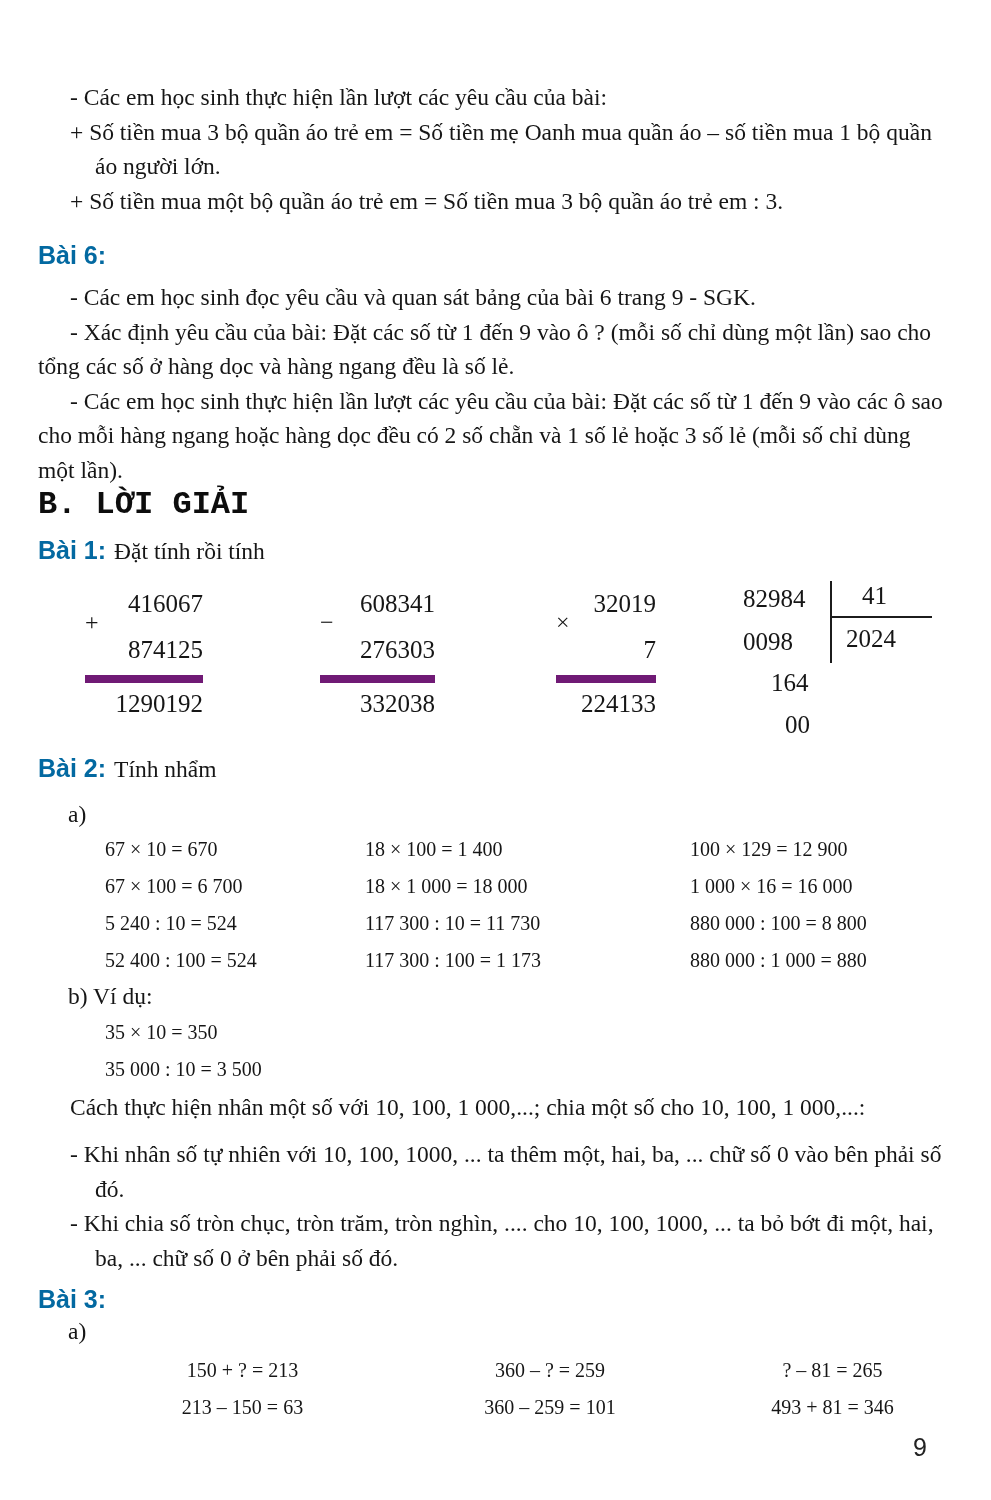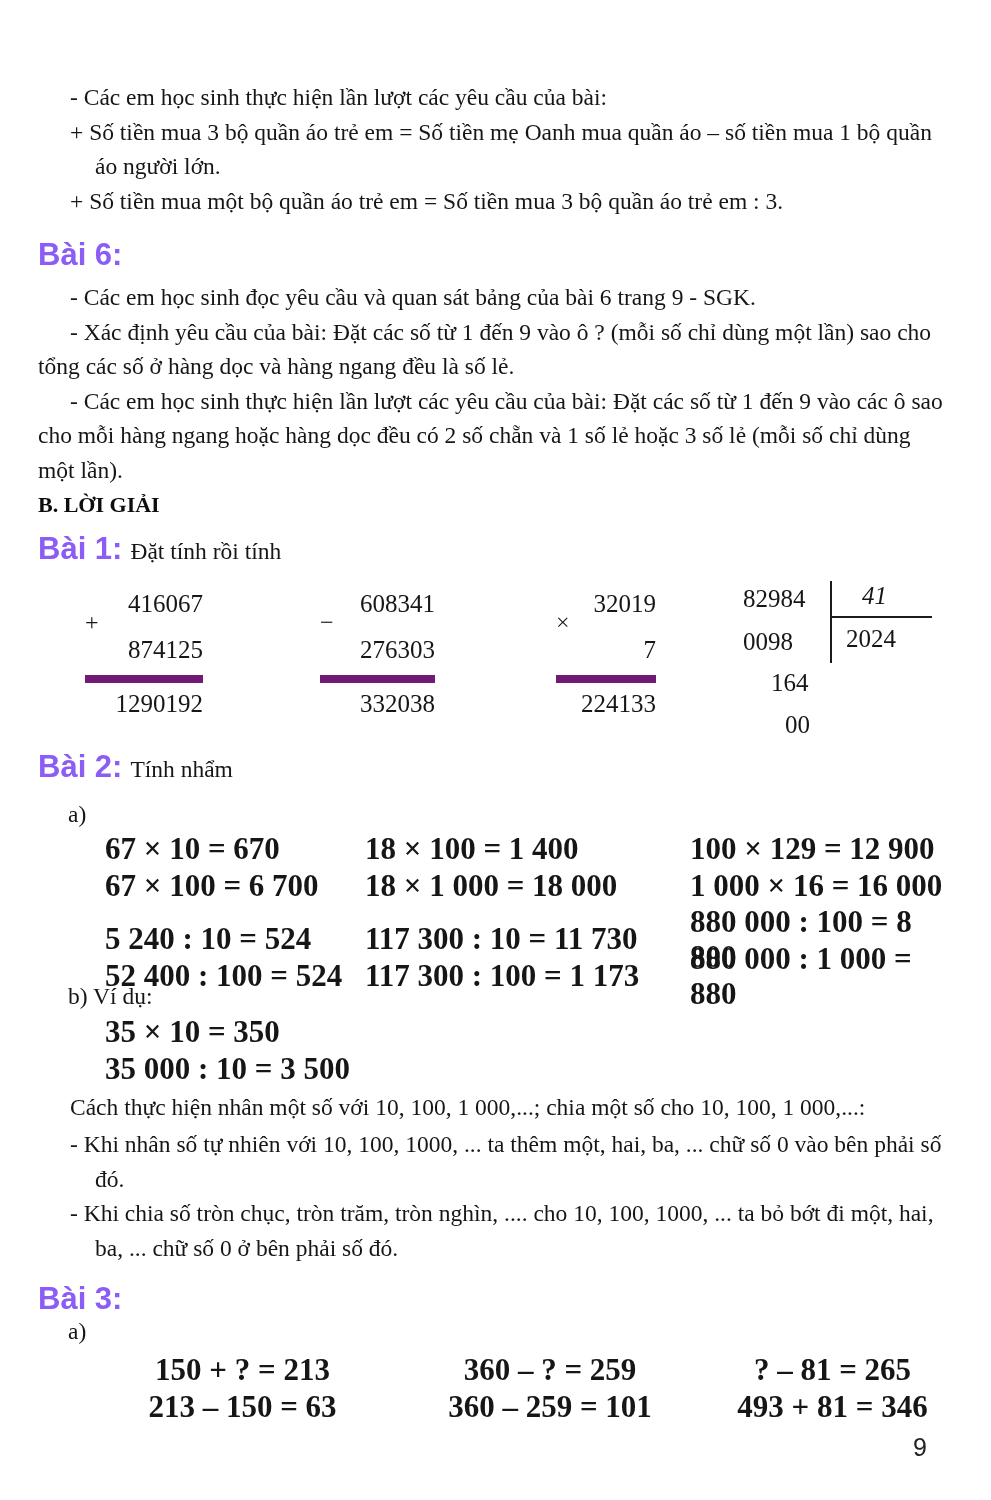--- a/index.html
+++ b/index.html
@@ -7,48 +7,48 @@
   .page {
     position:relative; width:991px; height:1500px; margin:0 auto;
     background:#ffffff; color:#161616; overflow:hidden;
     font-family:"Liberation Serif", serif; font-size:23.5px; line-height:34.5px;
   }
   .sec { position:absolute; left:38px; width:907px; }
   .indent { text-indent:32px; }
   .hang { padding-left:57px; text-indent:-25px; }
   .bai-heading {
     font-family:"Liberation Sans", sans-serif; font-weight:700;
-    font-size:31px; line-height:30px; color:#8b5cf6;
+    font-size:25px; line-height:30px; color:#0369a1;
   }
   .big-heading {
-    font-family:Liberation Serif, serif; font-weight:700;
-    font-size:22px; line-height:30px; color:#0d0d0d;
+    font-family:Liberation Mono, monospace; font-weight:700;
+    font-size:32px; line-height:30px; color:#0d0d0d;
   }
   .mixed-line .bai-heading { display:inline; margin-right:8px; }
   .sub-label { padding-left:30px; }
-  .eq { font-size:31px;font-weight:bold; }
+  .eq { font-size:20px; }
   .eq-grid { display:grid; padding-left:67px; height:37px; align-items:center; }
   .g3a { grid-template-columns:260px 325px 1fr; }
   .g3b { grid-template-columns:275px 340px 1fr;text-align:center; }
   .eq-line { padding-left:67px; height:37px; display:flex; align-items:center; }
 
   
   .arith { position:relative; height:205px; margin-top:12px; font-size:25px; }
   .vop { position:absolute; top:0; }
   .vop .sign { position:absolute; left:0; top:24px; font-size:24px; }
   .vop .nums { text-align:right; }
   .vop .nums div { line-height:46px; height:46px; }
   .vop .result { border-top:8px solid #701a75; margin-top:2px; padding-top:5px; text-align:right; line-height:32px; }
   .vop-add { left:47px;  width:118px; }
   .vop-sub { left:282px; width:115px; }
   .vop-mul { left:518px; width:100px; }
   .division { position:absolute; left:700px; top:0; width:210px; height:170px; }
   .division span { position:absolute; line-height:28px; }
   .div-dividend { left:5px;  top:4px; }
-  .div-divisor  { left:124px; top:1px;font-style:italic; }
+  .div-divisor  { left:124px; top:1px; }
   .div-quotient { left:108px; top:44px; }
   .div-step1    { left:5px;  top:47px; }
   .div-step2    { left:33px; top:88px; }
   .div-step3    { left:47px; top:130px; }
   .div-vline { position:absolute; left:92px; top:0; width:2px; height:82px; background:#1c1c1c; }
   .div-hline { position:absolute; left:92px; top:35px; width:102px; height:2px; background:#1c1c1c; }
 
   .page-number {
     position:absolute; left:913px; top:1430px;
     font-family:"Liberation Sans", sans-serif; font-size:25px; color:#222;
@@ -153,21 +153,21 @@
 
     <p class="sub-label">b) Ví dụ:</p>
     <div class="eq-line">
       <span class="eq">35 × 10 = 350</span>
     </div>
     <div class="eq-line">
       <span class="eq">35 000 : 10 = 3 500</span>
     </div>
 
     <p class="indent" style="margin-top:2px">Cách thực hiện nhân một số với 10, 100, 1 000,...; chia một số cho 10, 100, 1 000,...:</p>
-    <p class="hang" style="margin-top:3px">- Khi nhân số tự nhiên với 10, 100, 1000, ... ta thêm một, hai, ba, ... chữ số 0 vào bên phải số đó.</p>
+    <p class="hang" style="margin-top:13px">- Khi nhân số tự nhiên với 10, 100, 1000, ... ta thêm một, hai, ba, ... chữ số 0 vào bên phải số đó.</p>
     <p class="hang">- Khi chia số tròn chục, tròn trăm, tròn nghìn, .... cho 10, 100, 1000, ... ta bỏ bớt đi một, hai, ba, ... chữ số 0 ở bên phải số đó.</p>
   </div>
 
   <div class="sec" style="top:1284px">
     <h2 class="bai-heading" style="margin-bottom:0">Bài 3:</h2>
     <p class="sub-label" style="margin-bottom:3px">a)</p>
 
     <div class="eq-grid g3b">
       <span class="eq">150 + ? = 213</span>
       <span class="eq">360 – ? = 259</span>

